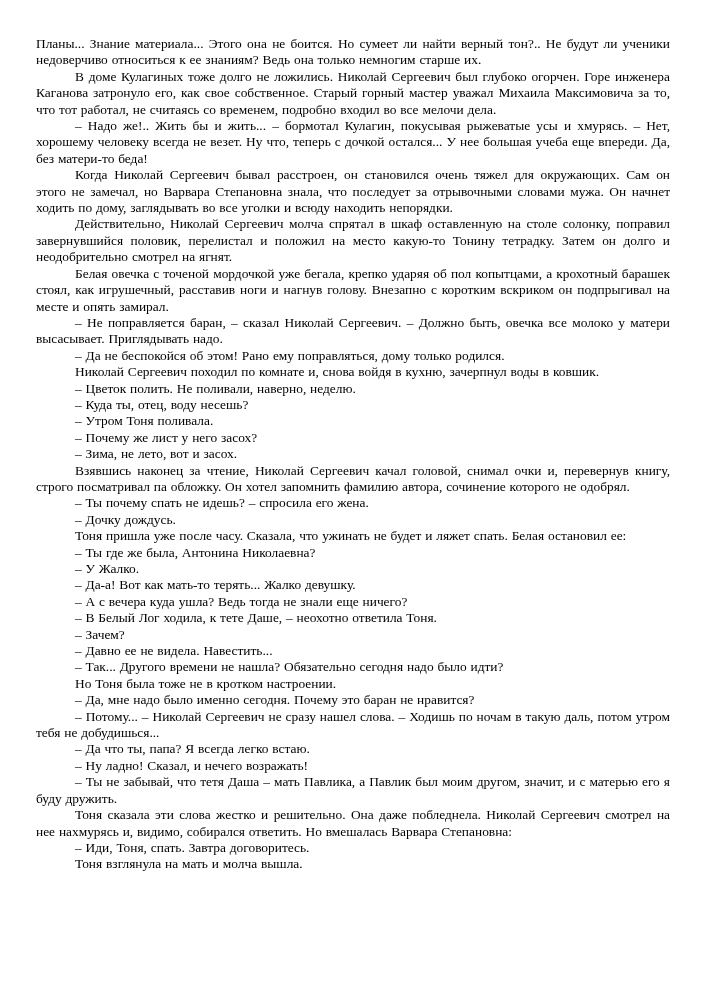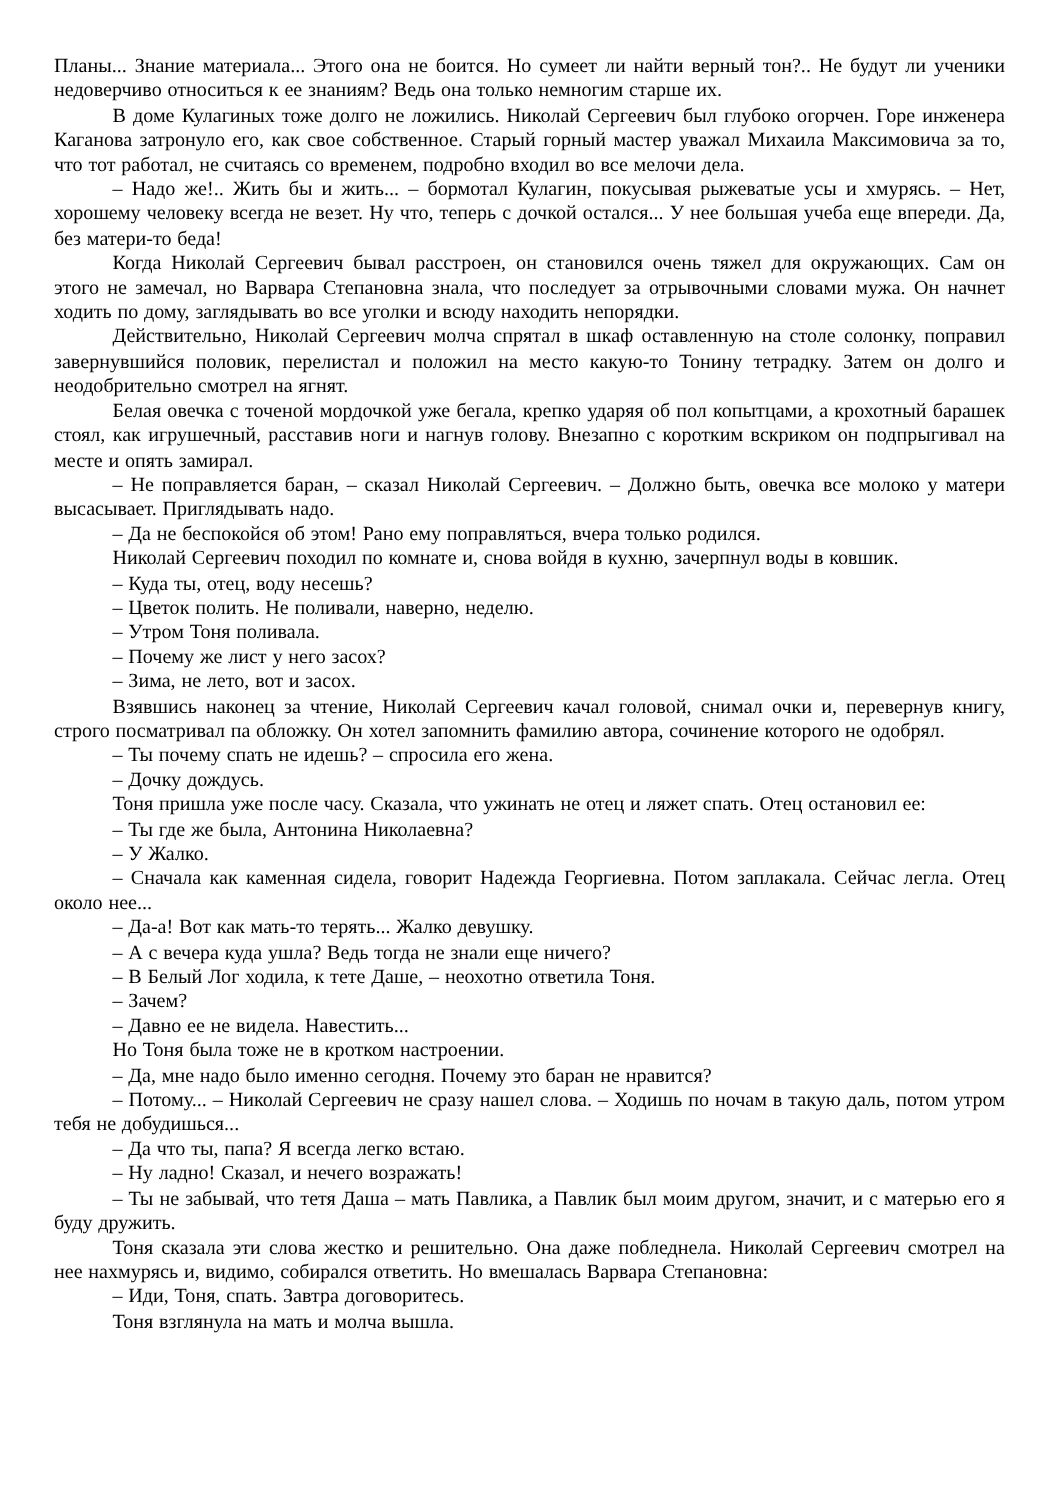--- a/index.html
+++ b/index.html
@@ -42,39 +42,39 @@
 
 <div class="page">
   <div class="text-block">
       <p class="para no-indent">Планы... Знание материала... Этого она не боится. Но сумеет ли найти верный тон?.. Не будут ли ученики недоверчиво относиться к ее знаниям? Ведь она только немногим старше их.</p>
       <p class="para">В доме Кулагиных тоже долго не ложились. Николай Сергеевич был глубоко огорчен. Горе инженера Каганова затронуло его, как свое собственное. Старый горный мастер уважал Михаила Максимовича за то, что тот работал, не считаясь со временем, подробно входил во все мелочи дела.</p>
       <p class="para">– Надо же!.. Жить бы и жить... – бормотал Кулагин, покусывая рыжеватые усы и хмурясь. – Нет, хорошему человеку всегда не везет. Ну что, теперь с дочкой остался... У нее большая учеба еще впереди. Да, без матери-то беда!</p>
       <p class="para">Когда Николай Сергеевич бывал расстроен, он становился очень тяжел для окружающих. Сам он этого не замечал, но Варвара Степановна знала, что последует за отрывочными словами мужа. Он начнет ходить по дому, заглядывать во все уголки и всюду находить непорядки.</p>
       <p class="para">Действительно, Николай Сергеевич молча спрятал в шкаф оставленную на столе солонку, поправил завернувшийся половик, перелистал и положил на место какую-то Тонину тетрадку. Затем он долго и неодобрительно смотрел на ягнят.</p>
       <p class="para">Белая овечка с точеной мордочкой уже бегала, крепко ударяя об пол копытцами, а крохотный барашек стоял, как игрушечный, расставив ноги и нагнув голову. Внезапно с коротким вскриком он подпрыгивал на месте и опять замирал.</p>
       <p class="para">– Не поправляется баран, – сказал Николай Сергеевич. – Должно быть, овечка все молоко у матери высасывает. Приглядывать надо.</p>
-      <p class="para">– Да не беспокойся об этом! Рано ему поправляться, вчера только родился.</p>
+      <p class="para">– Да не беспокойся об этом! Рано ему поправляться, дому только родился.</p>
       <p class="para">Николай Сергеевич походил по комнате и, снова войдя в кухню, зачерпнул воды в ковшик.</p>
+      <p class="para">– Цветок полить. Не поливали, наверно, неделю.</p>
       <p class="para">– Куда ты, отец, воду несешь?</p>
-      <p class="para">– Цветок полить. Не поливали, наверно, неделю.</p>
       <p class="para">– Утром Тоня поливала.</p>
       <p class="para">– Почему же лист у него засох?</p>
       <p class="para">– Зима, не лето, вот и засох.</p>
       <p class="para">Взявшись наконец за чтение, Николай Сергеевич качал головой, снимал очки и, перевернув книгу, строго посматривал па обложку. Он хотел запомнить фамилию автора, сочинение которого не одобрял.</p>
       <p class="para">– Ты почему спать не идешь? – спросила его жена.</p>
       <p class="para">– Дочку дождусь.</p>
-      <p class="para">Тоня пришла уже после часу. Сказала, что ужинать не отец и ляжет спать. Отец остановил ее:</p>
+      <p class="para">Тоня пришла уже после часу. Сказала, что ужинать не будет и ляжет спать. Белая остановил ее:</p>
       <p class="para">– Ты где же была, Антонина Николаевна?</p>
       <p class="para">– У Жалко.</p>
-      <p class="para">– Сначала как каменная сидела, говорит Надежда Георгиевна. Потом заплакала. Сейчас легла. Отец около нее...</p>
       <p class="para">– Да-а! Вот как мать-то терять... Жалко девушку.</p>
       <p class="para">– А с вечера куда ушла? Ведь тогда не знали еще ничего?</p>
       <p class="para">– В Белый Лог ходила, к тете Даше, – неохотно ответила Тоня.</p>
       <p class="para">– Зачем?</p>
       <p class="para">– Давно ее не видела. Навестить...</p>
+      <p class="para">– Так... Другого времени не нашла? Обязательно сегодня надо было идти?</p>
       <p class="para">Но Тоня была тоже не в кротком настроении.</p>
       <p class="para">– Да, мне надо было именно сегодня. Почему это баран не нравится?</p>
       <p class="para">– Потому... – Николай Сергеевич не сразу нашел слова. – Ходишь по ночам в такую даль, потом утром тебя не добудишься...</p>
       <p class="para">– Да что ты, папа? Я всегда легко встаю.</p>
       <p class="para">– Ну ладно! Сказал, и нечего возражать!</p>
       <p class="para">– Ты не забывай, что тетя Даша – мать Павлика, а Павлик был моим другом, значит, и с матерью его я буду дружить.</p>
       <p class="para">Тоня сказала эти слова жестко и решительно. Она даже побледнела. Николай Сергеевич смотрел на нее нахмурясь и, видимо, собирался ответить. Но вмешалась Варвара Степановна:</p>
       <p class="para">– Иди, Тоня, спать. Завтра договоритесь.</p>
       <p class="para">Тоня взглянула на мать и молча вышла.</p>
     </div>

